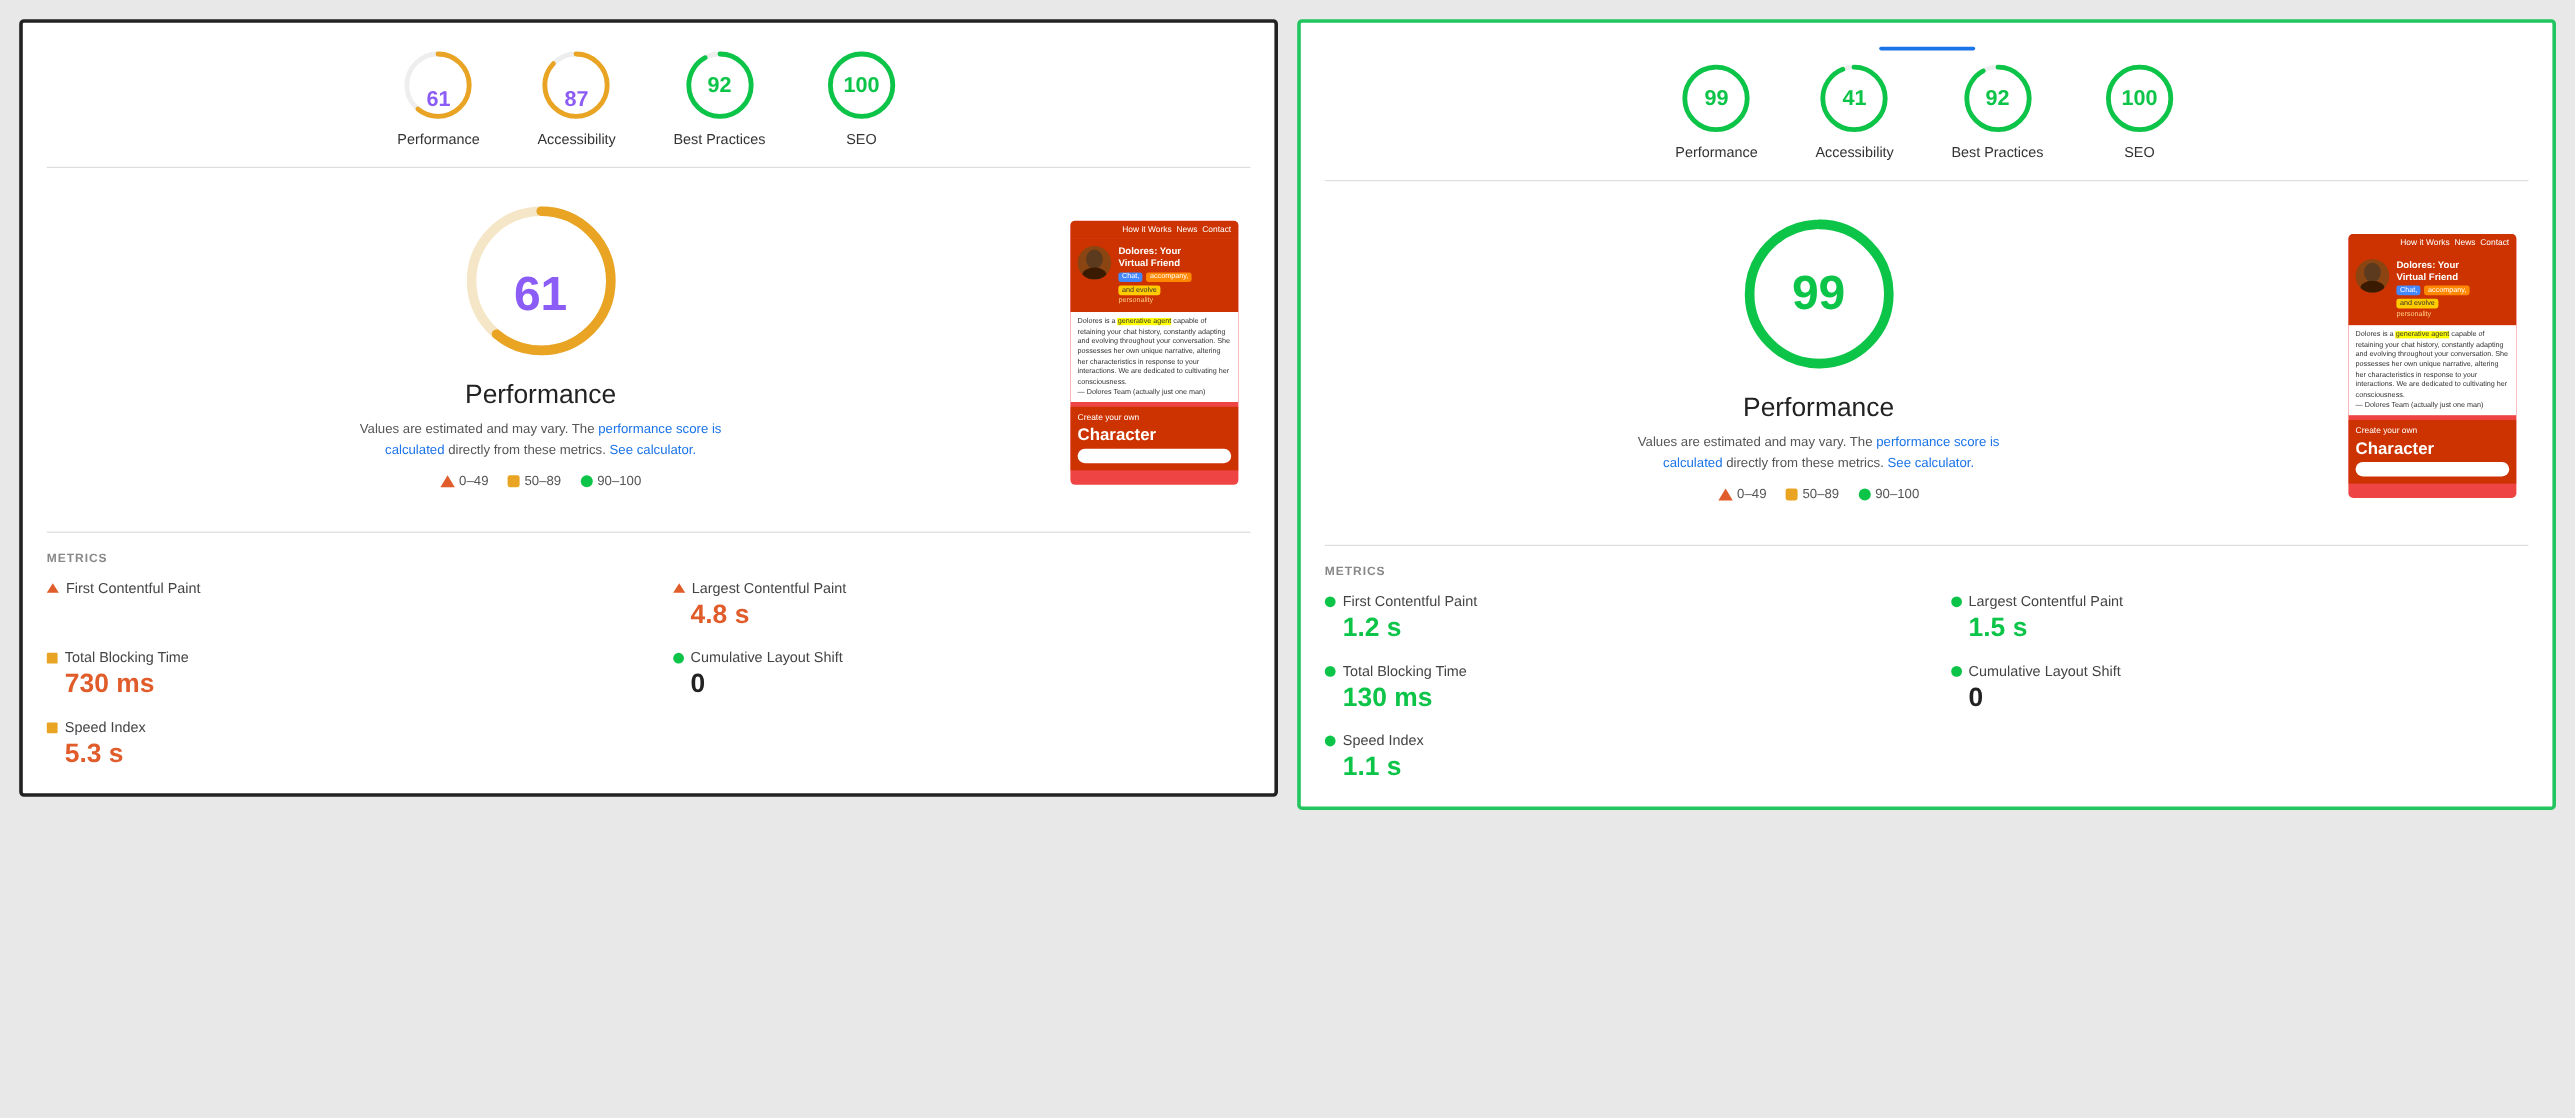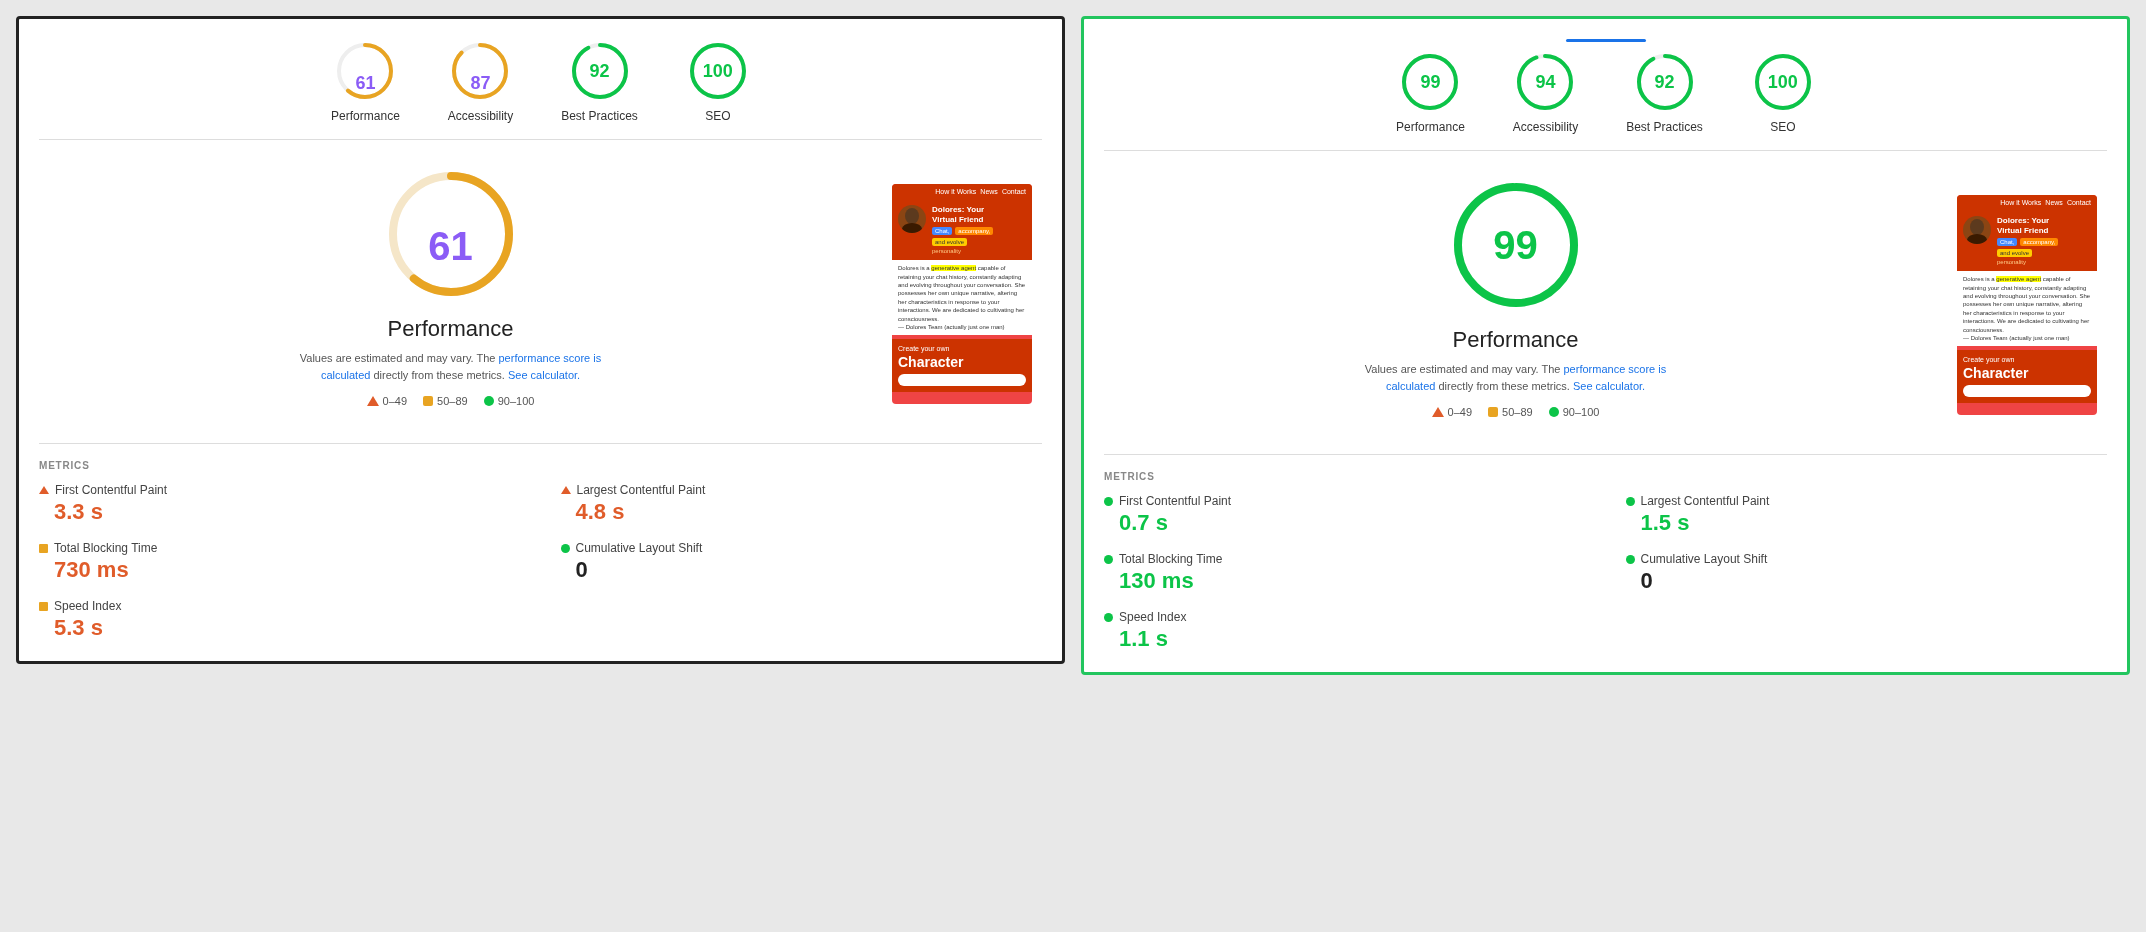--- a/index.html
+++ b/index.html
@@ -481,21 +481,20 @@
   </div>
 
   <div class="metrics-section">
     <div class="metrics-title">METRICS</div>
     <div class="metrics-grid">
       <div class="metric-item">
         <div class="metric-header">
           <div class="metric-icon-triangle"></div>
           <span>First Contentful Paint</span>
         </div>
-        <div class="metric-value metric-value-red">3.3 s</div>
       </div>
       <div class="metric-item">
         <div class="metric-header">
           <div class="metric-icon-triangle"></div>
           <span>Largest Contentful Paint</span>
         </div>
         <div class="metric-value metric-value-red">4.8 s</div>
       </div>
       <div class="metric-item">
         <div class="metric-header">
@@ -535,21 +534,21 @@
         <span class="score-number color-green">99</span>
       </div>
       <span class="score-label">Performance</span>
     </div>
     <div class="score-item">
       <div class="score-circle">
         <svg width="64" height="64" viewBox="0 0 64 64">
           <circle cx="32" cy="32" r="26" fill="none" stroke="#eee" stroke-width="4"></circle>
           <circle cx="32" cy="32" r="26" fill="none" stroke="#0cc448" stroke-width="4" stroke-dasharray="163.36" stroke-dashoffset="9.8" stroke-linecap="round"></circle>
         </svg>
-        <span class="score-number color-green">94</span>
+        <span class="score-number color-green">41</span>
       </div>
       <span class="score-label">Accessibility</span>
     </div>
     <div class="score-item">
       <div class="score-circle">
         <svg width="64" height="64" viewBox="0 0 64 64">
           <circle cx="32" cy="32" r="26" fill="none" stroke="#eee" stroke-width="4"></circle>
           <circle cx="32" cy="32" r="26" fill="none" stroke="#0cc448" stroke-width="4" stroke-dasharray="163.36" stroke-dashoffset="13.07" stroke-linecap="round"></circle>
         </svg>
         <span class="score-number color-green">92</span>
@@ -638,21 +637,21 @@
   </div>
 
   <div class="metrics-section">
     <div class="metrics-title">METRICS</div>
     <div class="metrics-grid">
       <div class="metric-item">
         <div class="metric-header">
           <div class="metric-icon-dot"></div>
           <span>First Contentful Paint</span>
         </div>
-        <div class="metric-value metric-value-green">0.7 s</div>
+        <div class="metric-value metric-value-green">1.2 s</div>
       </div>
       <div class="metric-item">
         <div class="metric-header">
           <div class="metric-icon-dot"></div>
           <span>Largest Contentful Paint</span>
         </div>
         <div class="metric-value metric-value-green">1.5 s</div>
       </div>
       <div class="metric-item">
         <div class="metric-header">

